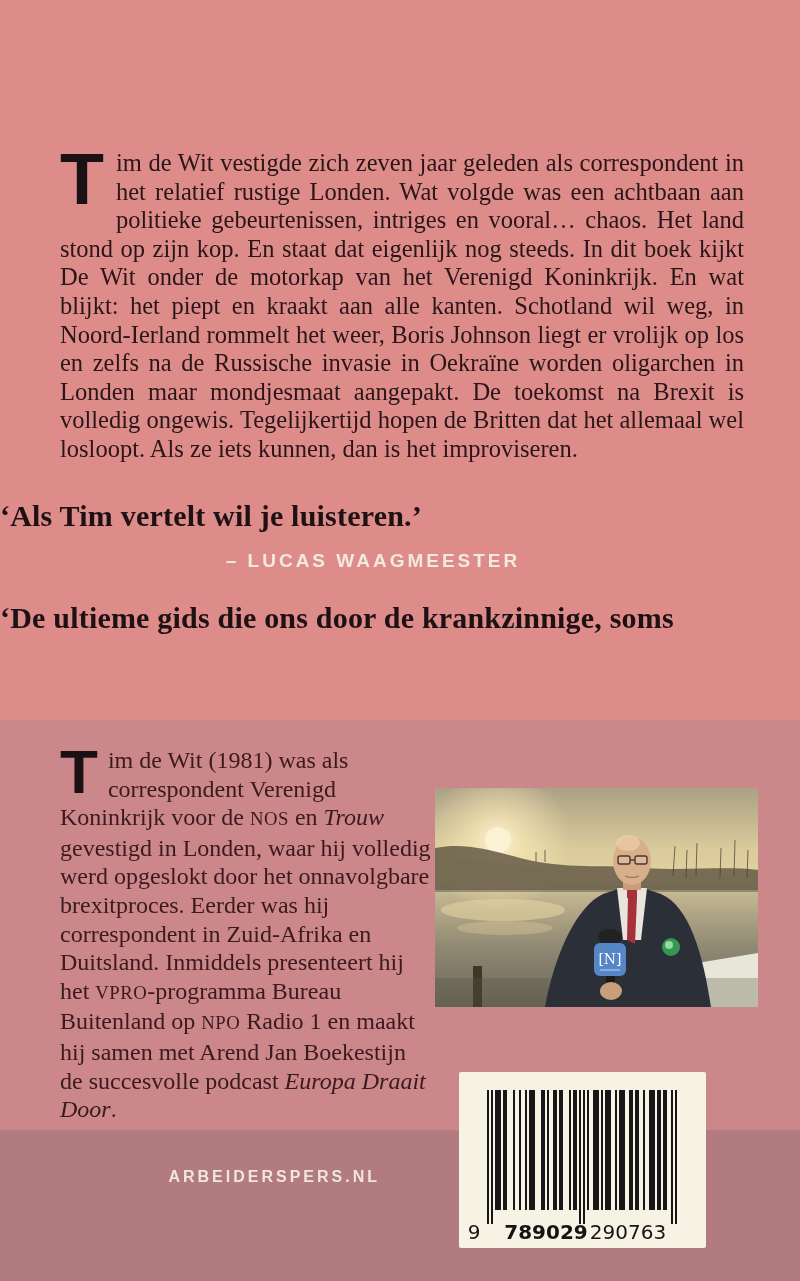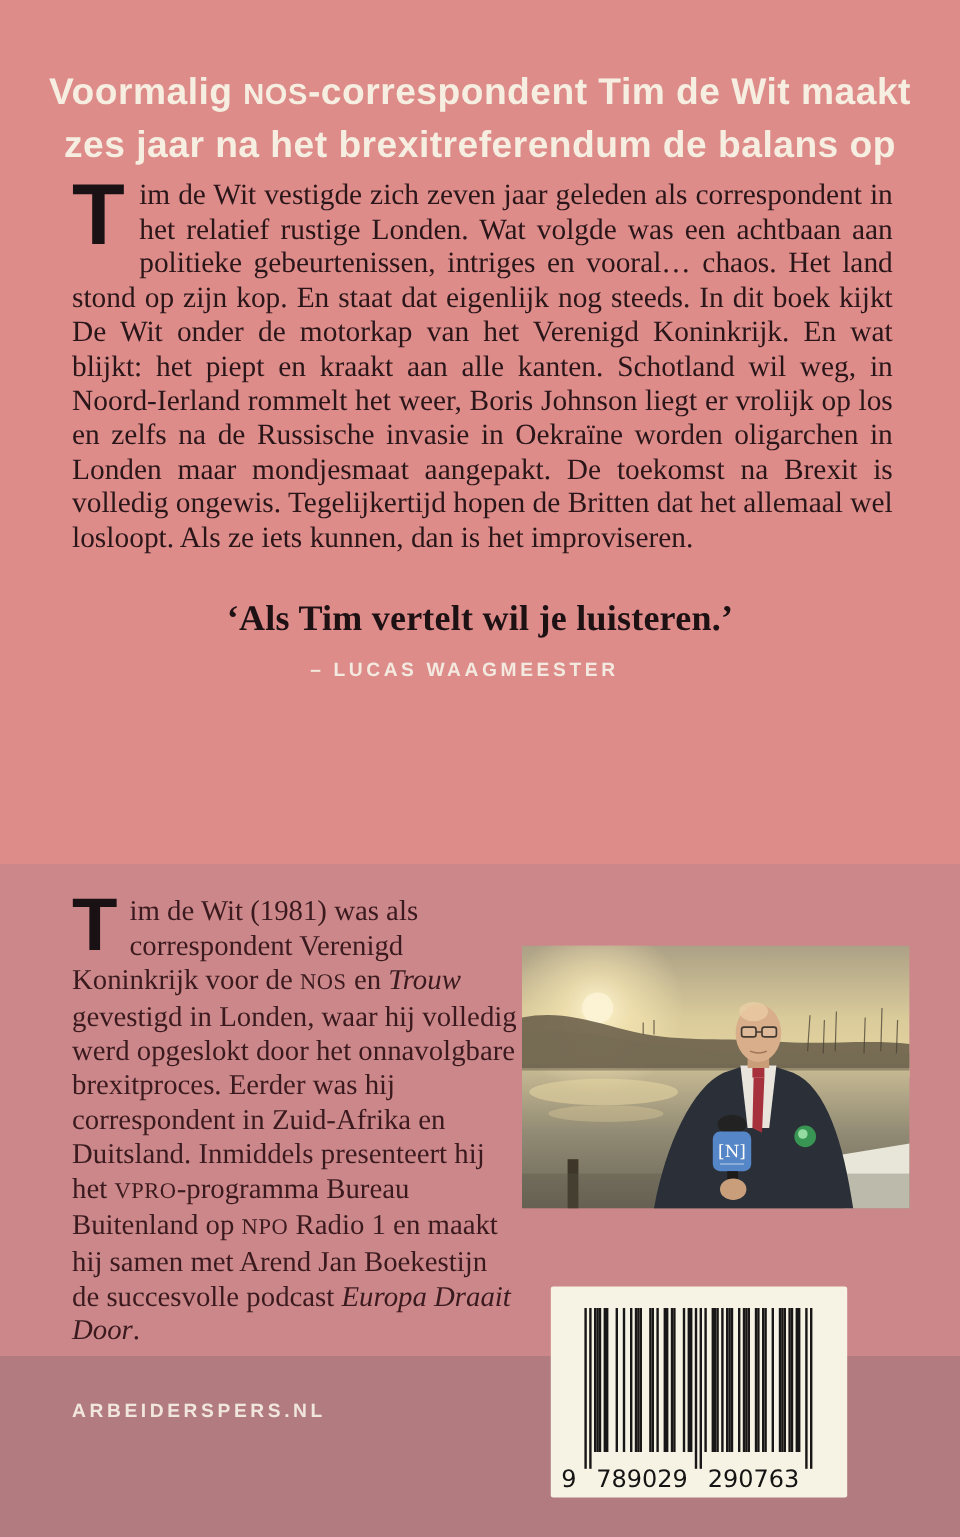--- a/index.html
+++ b/index.html
@@ -35,46 +35,46 @@
     float:left;
     font-family:"Liberation Sans", sans-serif;
     font-weight:700;color:#1a1114;
     font-size:72px;line-height:56px;
     margin:2px 12px 0 0;
   }
   .dropcap.small{font-size:62px;line-height:46px;margin:3px 10px 0 0;}
 
   
   .quote{
-    position:absolute;left:0;width:800px;text-align:center;
+    position:absolute;left:0;width:800px;text-align:left;
     font-weight:700;font-size:30px;line-height:40px;
     color:#1d1114;letter-spacing:.2px;
   }
   .q1{top:496px;}
   .q2{top:598px;}
   .attribution{
-    position:absolute;left:17px;width:740px;text-align:center;
-    font-family:"Liberation Sans", sans-serif;
-    font-weight:700;font-size:16px;letter-spacing:3px;
+    position:absolute;left:3px;width:740px;text-align:center;
+    font-family:"Liberation Sans", sans-serif;
+    font-weight:700;font-size:19px;letter-spacing:3px;
     color:#f3e9df;
   }
   .a1{top:550px;}
   .a2{top:687px;}
 
   
   .bio{
     position:absolute;top:746px;left:60px;width:374px;
     font-size:24px;line-height:28.6px;
     color:#3a1a1e;text-align:left;
   }
   .it{font-style:italic;}
 
   
   .publisher{
-    position:absolute;top:1168px;left:60px;width:320px;text-align:left;
+    position:absolute;top:1168px;left:60px;width:320px;text-align:right;
     font-family:"Liberation Sans", sans-serif;
     font-weight:700;font-size:16px;letter-spacing:3px;
     color:#f0e6de;
   }
 
   
   .photo{position:absolute;top:788px;left:435px;width:323px;height:219px;}
   .photo svg{display:block;}
 
   
@@ -84,45 +84,42 @@
   }
   .bars{position:absolute;top:18px;left:28px;width:190px;height:134px;}
   .bars .bar{position:absolute;top:0;background:#181616;}
   .bc-digits{
     position:absolute;top:148px;left:0;width:247px;height:24px;
     font-family:"DejaVu Sans", sans-serif;
     font-size:20px;color:#141414;
   }
   .bc-digits span{position:absolute;top:0;text-align:center;}
   .bc-lead{left:2px;width:26px;}
-  .bc-g1{left:34px;width:84px;}
+  .bc-g1{left:45px;width:84px;font-weight:bold;}
   .bc-g2{left:126px;width:86px;}
 </style>
 </head>
 <body>
 
 <div class="cover">
 
   <div class="band band-top"></div>
   <div class="band band-mid"></div>
   <div class="band band-bot"></div>
 
-  <div class="headline">
-    <div><span>Voormalig </span><span class="sc">NOS</span><span>-correspondent Tim de Wit maakt</span></div>
-    <div>zes jaar na het brexitreferendum de balans op</div>
-  </div>
 
   <div class="synopsis">
     <span class="dropcap">T</span><span>im de Wit vestigde zich zeven jaar geleden als correspondent in het relatief rustige Londen. Wat volgde was een achtbaan aan politieke gebeurtenissen, intriges en vooral… chaos. Het land stond op zijn kop. En staat dat eigenlijk nog steeds. In dit boek kijkt De Wit onder de motorkap van het Verenigd Koninkrijk. En wat blijkt: het piept en kraakt aan alle kanten. Schotland wil weg, in Noord-Ierland rommelt het weer, Boris Johnson liegt er vrolijk op los en zelfs na de Russische invasie in Oekraïne worden oligarchen in Londen maar mondjesmaat aangepakt. De toekomst na Brexit is volledig ongewis. Tegelijkertijd hopen de Britten dat het allemaal wel losloopt. Als ze iets kunnen, dan is het improviseren.</span>
   </div>
 
   <div class="quote q1">‘Als Tim vertelt wil je luisteren.’</div>
   <div class="attribution a1">– LUCAS WAAGMEESTER</div>
 
   <div class="quote q2">
+    <div>‘De ultieme gids die ons door de krankzinnige, soms</div>
   </div>
 
   <div class="bio">
     <span class="dropcap small">T</span><span>im de Wit (1981) was als correspondent Verenigd Koninkrijk voor de </span><span class="sc">NOS</span><span> en </span><span class="it">Trouw</span><span> gevestigd in Londen, waar hij volledig werd opgeslokt door het onnavolgbare brexitproces. Eerder was hij correspondent in Zuid-Afrika en Duitsland. Inmiddels presenteert hij het </span><span class="sc">VPRO</span><span>-programma Bureau Buitenland op </span><span class="sc">NPO</span><span> Radio 1 en maakt hij samen met Arend Jan Boekestijn de succesvolle podcast </span><span class="it">Europa Draait Door</span><span>.</span>
   </div>
 
   <div class="photo">
     <svg viewBox="0 0 323 219" width="323" height="219">
       <defs>
         <linearGradient id="sky" x1="0" y1="0" x2="0" y2="1">

